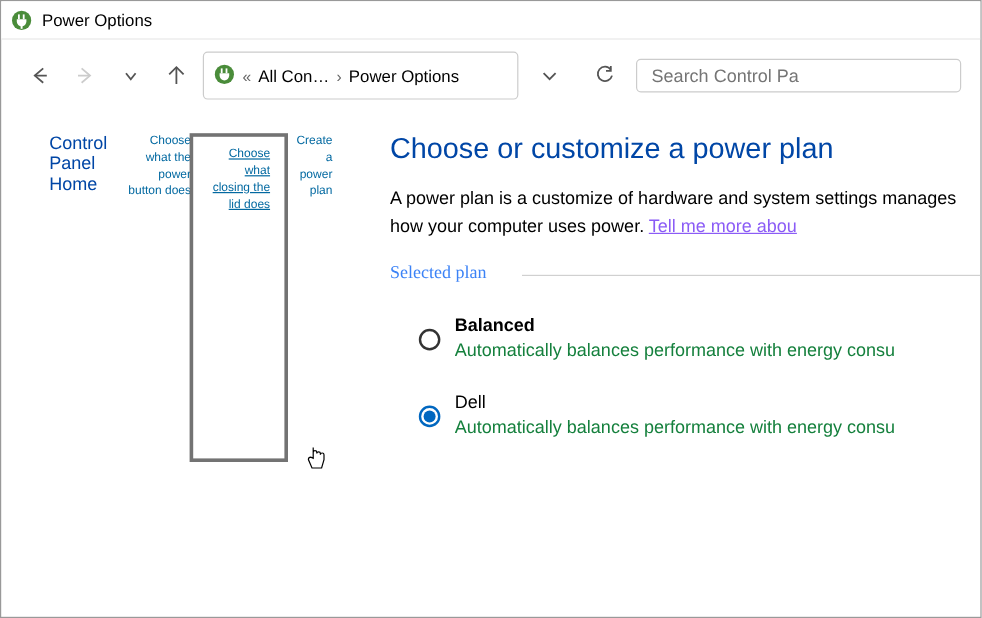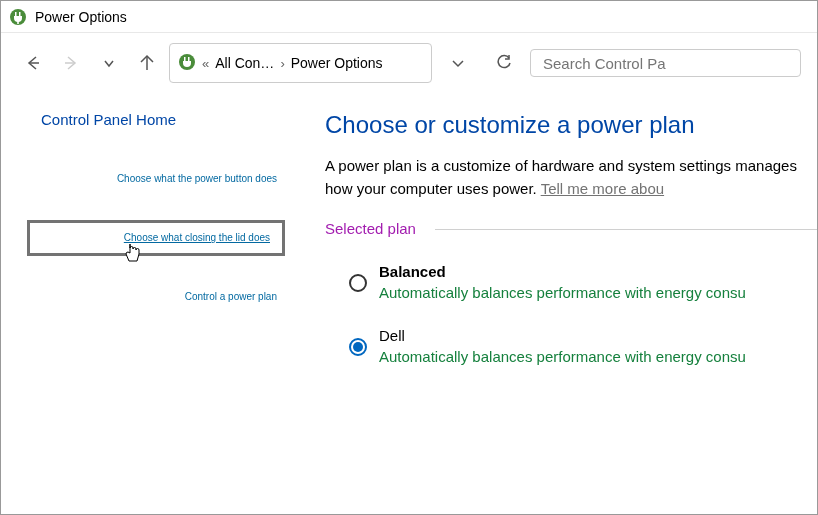--- a/index.html
+++ b/index.html
@@ -81,22 +81,22 @@
       outline: none;
     }
     .content {
       display: flex;
       padding: 18px 0 0 0;
     }
     .sidebar {
       width: 300px;
       padding: 0 24px 0 40px;
       display: flex;
-      flex-direction: column;
-      gap: 34px;
+      flex-direction: row;
+      gap: 13px;
     }
     .sidebar .home-link {
       color: #0046a6;
       font-size: 15px;
       margin-bottom: 10px;
     }
     .sidebar .task-link {
       color: #0369a1;
       font-size: 10px;
       line-height: 1.4;
@@ -142,27 +142,28 @@
       font-size: 24px;
       font-weight: 400;
       margin-bottom: 16px;
     }
     .main-desc {
       font-size: 15px;
       line-height: 1.5;
       margin-bottom: 20px;
     }
     .main-desc a {
-      color: #737373;
+      color: #8b5cf6;
     }
     .fieldset-label {
       font-size: 15px;
-      color: #a21caf;
+      color: #3b82f6;
       position: relative;
       margin-bottom: 20px;
+      font-family: Liberation Serif, serif;
     }
     .fieldset-label::after {
       content: '';
       position: absolute;
       left: 110px;
       right: 0;
       top: 50%;
       height: 1px;
       background: #d0d0d0;
     }
@@ -280,21 +281,21 @@
     <div class="home-link">Control Panel Home</div>
     <div class="task-link">Choose what the power button does</div>
     <div class="highlight-box">
       <span class="task-link highlighted">Choose what closing the lid does</span>
       <span class="cursor-icon">
         <svg width="18" height="22" viewBox="0 0 18 22">
             <path d="M6 2 v9 l-2 -1 a2 2 0 0 0 -2 2 l3 7 h8 l2 -7 v-4 a1.5 1.5 0 0 0 -3 0 v-1 a1.5 1.5 0 0 0 -3 0 v-1 a1.5 1.5 0 0 0 -3 0 z" fill="#fff" stroke="#000" stroke-width="1"></path>
           </svg>
       </span>
     </div>
-    <div class="task-link">Control a power plan</div>
+    <div class="task-link">Create a power plan</div>
   </div>
 
   <div class="main">
     <h1 class="main-title">Choose or customize a power plan</h1>
     <p class="main-desc">
       <span>A power plan is a customize of hardware and system settings manages how your computer uses power. </span><a href="#">Tell me more abou</a>
     </p>
     <div class="fieldset-label">Selected plan</div>
 
     <div class="plan">

